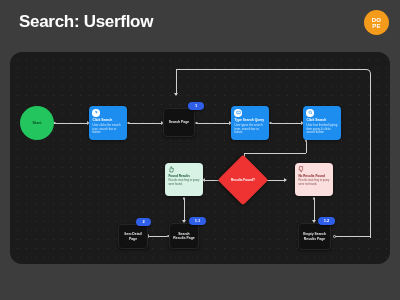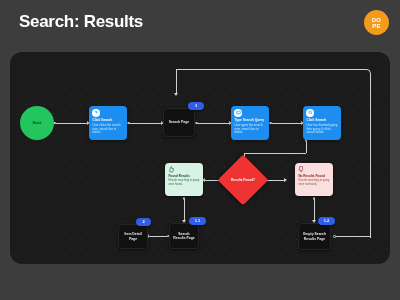--- a/index.html
+++ b/index.html
@@ -131,21 +131,21 @@
     position:absolute;border:0.8px solid #cfcfcf;border-bottom:none;
     border-radius:5px 5px 0 0;background:transparent;
   }
 </style>
 </head>
 <body>
 
 <div class="shot">
 
   <div class="header">
-    <div class="title">Search: Results</div>
+    <div class="title">Search: Userflow</div>
     <div class="logo">
       <span>DO</span>
       <span>PE</span>
     </div>
   </div>
 
   <div class="canvas">
     <div class="dots"></div>
 
     <div class="conn h" style="left:44px;top:71px;width:34px;"></div>

